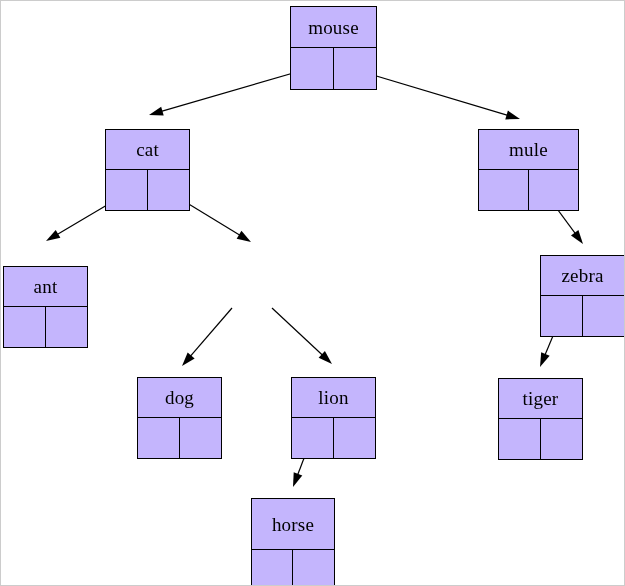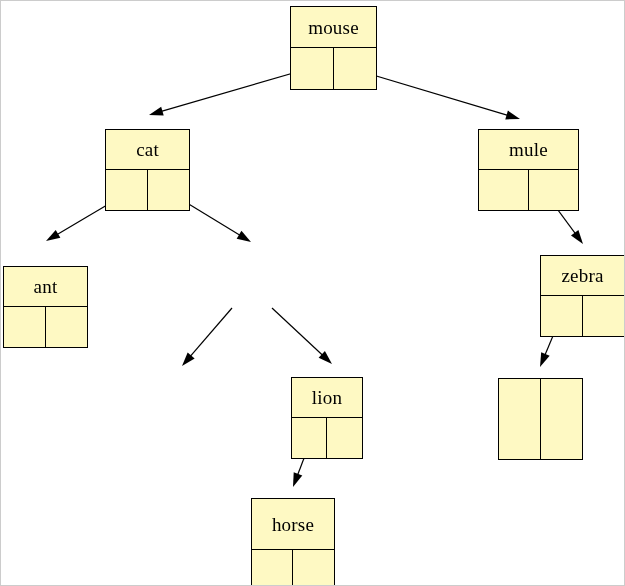--- a/index.html
+++ b/index.html
@@ -24,21 +24,21 @@
     left: 0;
     top: 0;
     width: 625px;
     height: 586px;
     pointer-events: none;
   }
   .node {
     position: absolute;
     box-sizing: border-box;
     border: 1.3px solid #000000;
-    background: #fef9c3;
+    background: #c4b5fd;
     display: flex;
     flex-direction: column;
   }
   .node-label {
     flex: 0 0 auto;
     height: 50%;
     box-sizing: border-box;
     border-bottom: 1.3px solid #000000;
     display: flex;
     align-items: center;
@@ -138,30 +138,38 @@
 
 
   <div class="node" style="left: 539px; top: 254px; width: 85px; height: 82px;">
     <div class="node-label">zebra</div>
     <div class="node-pointers">
       <div class="ptr left"></div>
       <div class="ptr right"></div>
     </div>
   </div>
 
+  <div class="node" style="left: 136px; top: 376px; width: 85px; height: 82px;">
+    <div class="node-label">dog</div>
+    <div class="node-pointers">
+      <div class="ptr left"></div>
+      <div class="ptr right"></div>
+    </div>
+  </div>
 
-  <div class="node" style="left: 290px; top: 376px; width: 72px; height: 82px;">
+  <div class="node" style="left: 290px; top: 376px; width: 85px; height: 82px;">
     <div class="node-label">lion</div>
     <div class="node-pointers">
       <div class="ptr left"></div>
       <div class="ptr right"></div>
     </div>
   </div>
 
   <div class="node" style="left: 497px; top: 377px; width: 85px; height: 82px;">
+    <div class="node-label">tiger</div>
     <div class="node-pointers">
       <div class="ptr left"></div>
       <div class="ptr right"></div>
     </div>
   </div>
 
   <div class="node" style="left: 250px; top: 497px; width: 84px; height: 104px;">
     <div class="node-label">horse</div>
     <div class="node-pointers">
       <div class="ptr left"></div>

